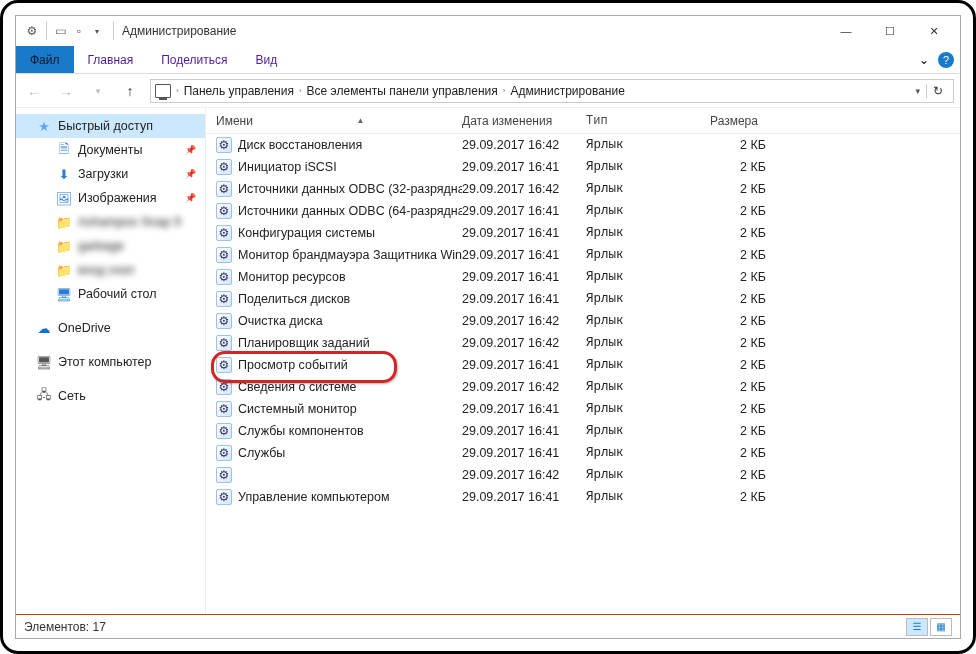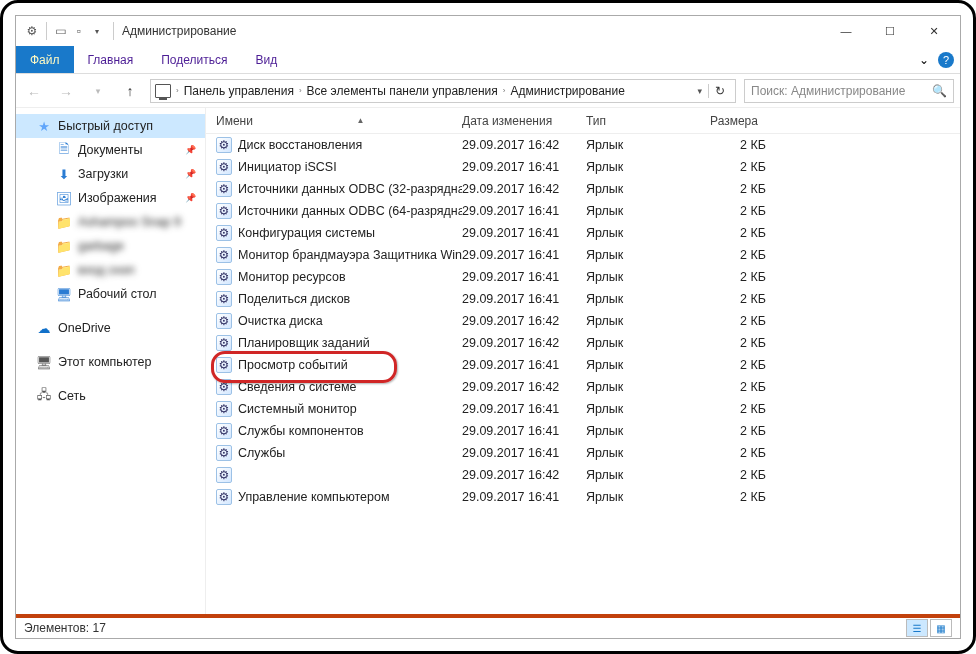--- a/index.html
+++ b/index.html
@@ -11,21 +11,21 @@
 .titlebar { height: 30px; display: flex; align-items: center; padding: 0 4px; }
 .titlebar .qat { display: flex; align-items: center; gap: 2px; padding: 0 4px; }
 .titlebar .qat .ico { width: 16px; height: 16px; display: flex; align-items: center; justify-content: center; font-size: 12px; color: #555; }
 .titlebar .sep { width: 1px; height: 18px; background: #ccc; margin: 0 4px; }
 .titlebar .title { font-size: 12px; color: #333; margin-left: 4px; }
 .titlebar .spacer { flex: 1; }
 .winbtn { width: 44px; height: 28px; display: flex; align-items: center; justify-content: center; font-size: 11px; color: #333; }
 
 
 .ribbon { height: 28px; display: flex; align-items: stretch; border-bottom: 1px solid #ddd; font-size: 12px; }
-.ribbon .file { background: #1979ca; color: #fef9c3; padding: 9px 14px; display: flex; align-items: center; }
+.ribbon .file { background: #1979ca; color: #0f172a; padding: 9px 14px; display: flex; align-items: center; }
 .ribbon .tab { padding: 0 14px; display: flex; align-items: center; color: #4c1d95; }
 .ribbon .spacer { flex: 1; }
 .ribbon .right { display: flex; align-items: center; padding-right: 6px; gap: 4px; }
 .ribbon .chev, .ribbon .help { width: 20px; height: 20px; display: flex; align-items: center; justify-content: center; font-size: 12px; }
 .ribbon .help { background: #1979ca; color: #fff; border-radius: 50%; width: 16px; height: 16px; font-size: 11px; }
 
 
 .navbar { height: 34px; display: flex; align-items: center; gap: 8px; padding: 4px 6px; border-bottom: 1px solid #eee; }
 .navbtn { width: 24px; height: 24px; display: flex; align-items: center; justify-content: center; color: #bbb; font-size: 14px; }
 .navbtn.enabled { color: #333; }
@@ -57,32 +57,32 @@
 .ic-pc { color:#555; }
 .ic-net { color:#555; }
 .sb-blur { filter: blur(3px); }
 .pin-icon { margin-left:auto; font-size:9px; color:#888; }
 
 
 .files { flex: 1; overflow: auto; font-size: 12.5px; }
 .hdr { display: flex; height: 26px; align-items: center; border-bottom: 1px solid #eee; color: #444; font-size: 12px; }
 .col-name { width: 256px; padding-left:10px; display:flex; align-items:center; gap:6px;}
 .col-date { width: 124px; }
-.col-type { width: 116px; }
+.col-type { width: 116px; font-family: Liberation Mono, monospace; }
 .col-size { width: 80px; text-align:center; padding-right:16px; }
 .hdr .sort { font-size:8px; color:#666; margin:0 auto;}
 .row { display: flex; height: 22px; align-items: center; color: #222; }
 .row .col-name { display:flex; align-items:center; gap:6px; white-space:nowrap; overflow:hidden; text-overflow:ellipsis;}
 .row .ico { width:16px; height:16px; display:flex; align-items:center; justify-content:center; font-size:12px; background:linear-gradient(135deg,#fff,#d3e7ff); border:1px solid #9cc1e6; border-radius:2px; color:#336; flex-shrink:0;}
 .row .col-size { text-align:right; padding-right:16px; }
 .row-hi { position:relative; }
 .row-hi::after { content:""; position:absolute; left:5px; top:-3px; width:180px; height:26px; border:3px solid #d02626; border-radius:14px; box-shadow:1px 1px 2px rgba(0,0,0,.3); pointer-events:none; }
 
 
-.status { height: 24px; border-top: 4px solid #c2410c; display: flex; align-items: center; padding: 0 8px; font-size: 12px; color: #333; }
+.status { height: 24px; border-top: 1px solid #c2410c; display: flex; align-items: center; padding: 0 8px; font-size: 12px; color: #333; }
 .status .spacer { flex:1; }
 .status .viewbtn { width:22px; height:18px; border:1px solid #bbb; margin-left:2px; display:flex; align-items:center; justify-content:center; font-size:10px; color:#1979ca;}
 .status .viewbtn.active { background:#cce8ff; }
 </style>
 </head>
 <body>
 
 <div class="outer">
 <div class="window">
 
@@ -124,24 +124,20 @@
       <span class="sep">›</span>
       <span class="crumb">Панель управления</span>
       <span class="sep">›</span>
       <span class="crumb">Все элементы панели управления</span>
       <span class="sep">›</span>
       <span class="crumb">Администрирование</span>
       <div class="spacer"></div>
       <span class="drop">▾</span>
       <span class="refresh">↻</span>
     </div>
-    <div class="search">
-      <span>Поиск: Администрирование</span>
-      <span class="mag">🔍</span>
-    </div>
   </div>
 
   <div class="body">
 
     <div class="sidebar">
       <div class="sb-item sel">
             <span class="ico ic-star">★</span>
             <span>Быстрый доступ</span>
           </div>
       <div class="sb-item pad2">

